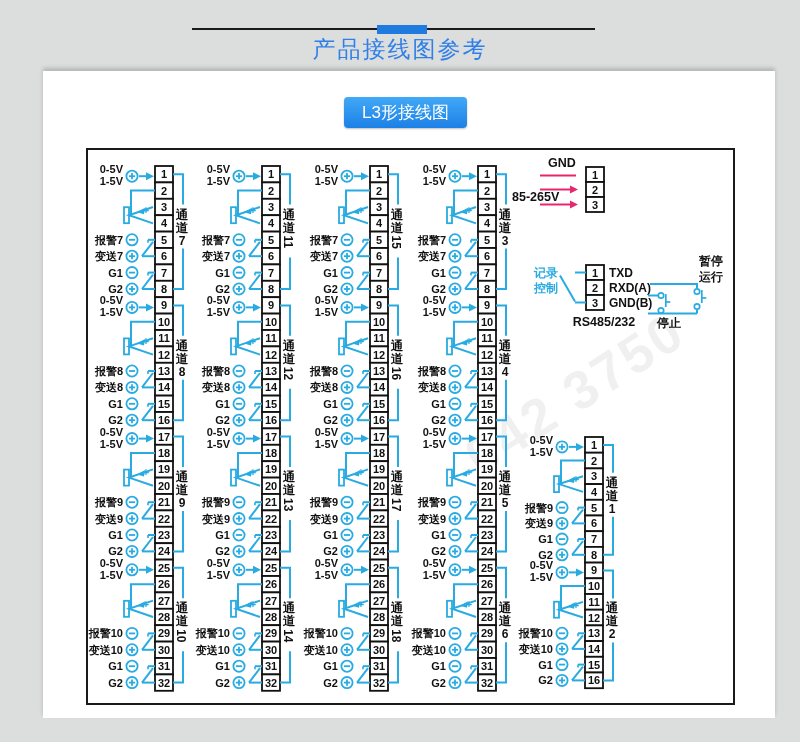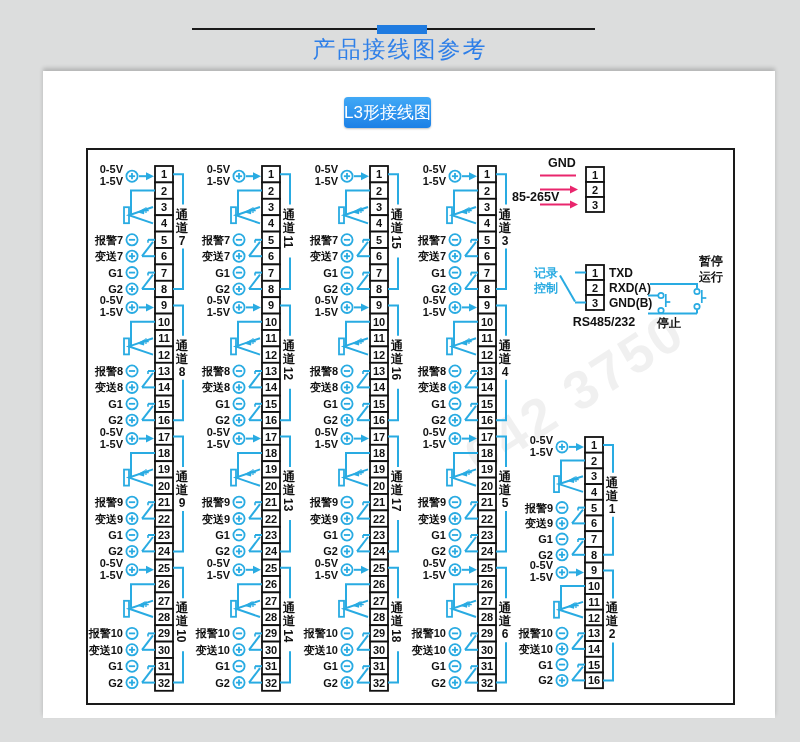--- a/index.html
+++ b/index.html
@@ -12,21 +12,21 @@
   .top-deco-rect{position:absolute;left:377px;top:25px;width:50px;height:9px;background:#1f7be0;}
   .page-title{
     position:absolute;left:0;top:34px;width:800px;margin:0;
     text-align:center;font-size:23px;font-weight:500;letter-spacing:2px;color:#2e7fe8;
   }
   .panel{
     position:absolute;left:43px;top:71px;width:732px;height:647px;background:#ffffff;
     box-shadow:0 -3px 4px rgba(0,0,0,0.18);
   }
   .type-btn{
-    position:absolute;left:301px;top:26px;min-width:82px;padding:4px 0;
+    position:absolute;left:301px;top:26px;min-width:82px;padding:4px 18px;
     background:linear-gradient(#41a9f6,#1c80e6);
     color:#fff;font-size:17px;text-align:right;border-radius:4px;
     box-shadow:0 1px 2px rgba(0,0,0,0.25);cursor:pointer;
   }
   .diagram-box{
     position:absolute;left:43px;top:77px;width:649px;height:557px;
     border:2px solid #1a1a1a;box-sizing:border-box;background:#fff;
   }
   .watermark{
     position:absolute;left:365px;top:285px;z-index:1;

